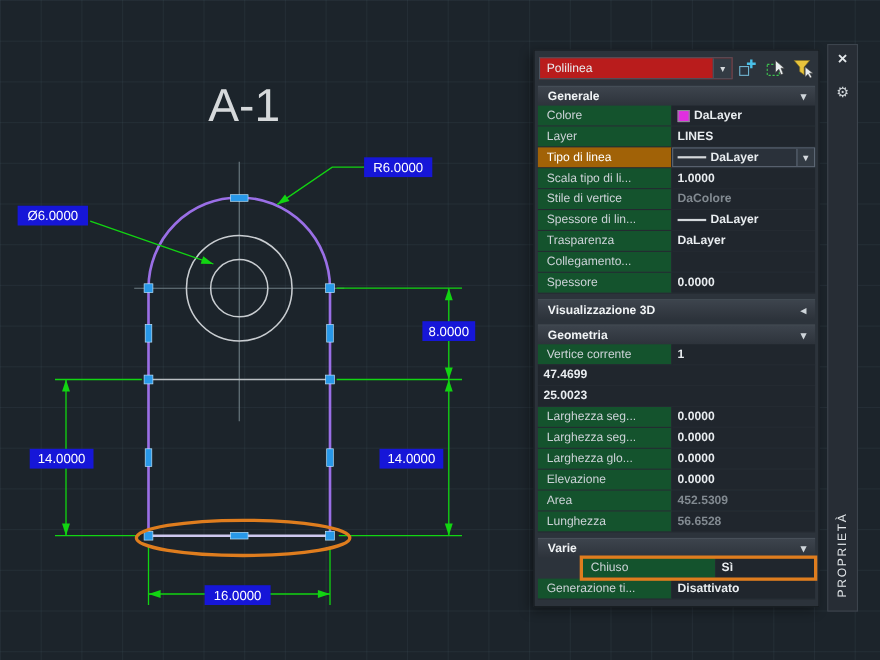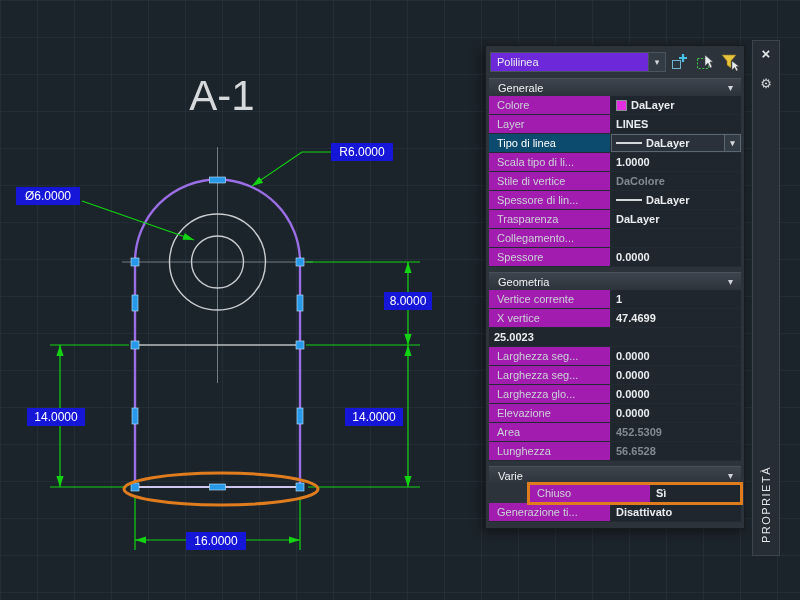--- a/index.html
+++ b/index.html
@@ -21,49 +21,49 @@
   
   #palette {
     position:absolute; left:485px; top:45px; width:260px;
     background:#2c333b; border:1px solid #171c21;
     box-shadow:-3px 3px 10px rgba(0,0,0,.45);
     font-size:11px; color:#ccd2d7; padding-bottom:6px; box-sizing:border-box;
   }
   .palette-toolbar { display:flex; align-items:center; gap:4px; padding:5px 4px; }
   .top-combo {
     flex:0 0 176px; height:20px; display:flex; align-items:center; justify-content:space-between;
-    background:#6d28d9; border:1px solid #4a545f; color:#e9edf0; padding:0 0 0 6px; box-sizing:border-box;
+    background:#b91c1c; border:1px solid #4a545f; color:#e9edf0; padding:0 0 0 6px; box-sizing:border-box;
   }
   .top-combo .combo-arrow {
     width:16px; height:100%; display:flex; align-items:center; justify-content:center;
     background:#333b44; border-left:1px solid #4a545f; font-size:9px; color:#d6dade;
   }
   .tool-btn { width:22px; height:22px; display:flex; align-items:center; justify-content:center; }
 
   .psection { margin:0 3px; }
   .psection + .psection { margin-top:5px; }
   .psection-header {
     height:18px; display:flex; align-items:center; justify-content:space-between;
-    padding:0 8px 0 9px; font-weight:normal; color:#f0f3f5;
+    padding:0 8px 0 9px; font-weight:bold; color:#f0f3f5;
     background:linear-gradient(#3d444d,#2d333b); border-top:1px solid #485059;
     box-sizing:border-box;
   }
   .psection-header .chev { font-size:10px; color:#cfd5da; }
 
   .prow { display:flex; height:19px; line-height:18px; border-bottom:1px solid #242a31; box-sizing:border-box; }
   .plabel {
-    width:122px; flex:0 0 122px; background:#a21caf; padding-left:8px; box-sizing:border-box;
+    width:122px; flex:0 0 122px; background:#14532d; padding-left:8px; box-sizing:border-box;
     overflow:hidden; white-space:nowrap; text-overflow:ellipsis; border-right:1px solid #242a31;
   }
   .pvalue {
     flex:1; background:#20262d; color:#e9edf0; padding-left:5px; box-sizing:border-box;
     display:flex; align-items:center; gap:4px; overflow:hidden; white-space:nowrap;font-weight:bold;
   }
   .prow.disabled .pvalue { color:#828a91; }
-  .prow.selected .plabel { background:#0c4a6e; color:#ffffff; }
+  .prow.selected .plabel { background:#a16207; color:#ffffff; }
   .prow.selected .pvalue { background:#2a313a; border:1px solid #5c6774; padding-left:4px; }
   .prow.highlighted { outline:3px solid #df7d1e; outline-offset:-1px; position:relative; z-index:3;margin-left:40px; }
   .swatch { width:9px; height:9px; flex:0 0 9px; border:1px solid #8a8f94; }
   .line-glyph { display:inline-block; width:26px; flex:0 0 26px; height:2px; background:#d4d8db; }
   .combo-arrow-cell {
     margin-left:auto; width:15px; height:100%; flex:0 0 15px;
     background:#333b44; border-left:1px solid #5c6774;
     display:flex; align-items:center; justify-content:center; font-size:9px; color:#d6dade;
   }
 
@@ -259,31 +259,36 @@
           </div>
           <div class="prow">
             <div class="plabel">Spessore</div>
             <div class="pvalue">
               <span class="vtext">0.0000</span>
             </div>
           </div>
         </div>
         <div class="psection">
           <div class="psection-header">
+            <span>Visualizzazione 3D</span>
+            <span class="chev">◂</span>
+          </div>
+        </div>
+        <div class="psection">
+          <div class="psection-header">
             <span>Geometria</span>
             <span class="chev">▾</span>
           </div>
           <div class="prow">
             <div class="plabel">Vertice corrente</div>
             <div class="pvalue">
               <span class="vtext">1</span>
             </div>
           </div>
           <div class="prow">
-            <div class="plabel">X vertice</div>
             <div class="pvalue">
               <span class="vtext">47.4699</span>
             </div>
           </div>
           <div class="prow">
             <div class="pvalue">
               <span class="vtext">25.0023</span>
             </div>
           </div>
           <div class="prow">

